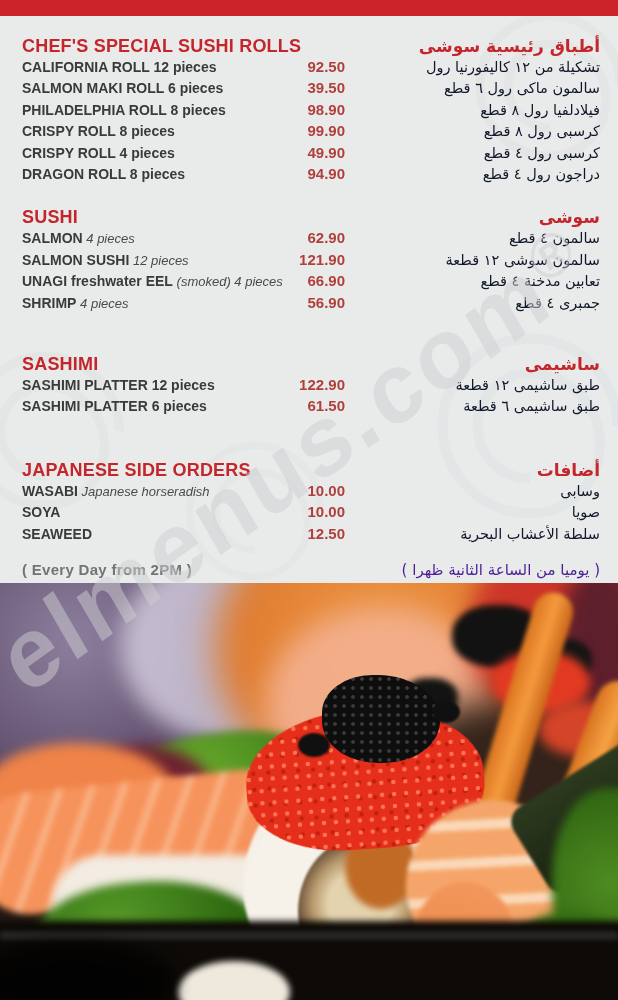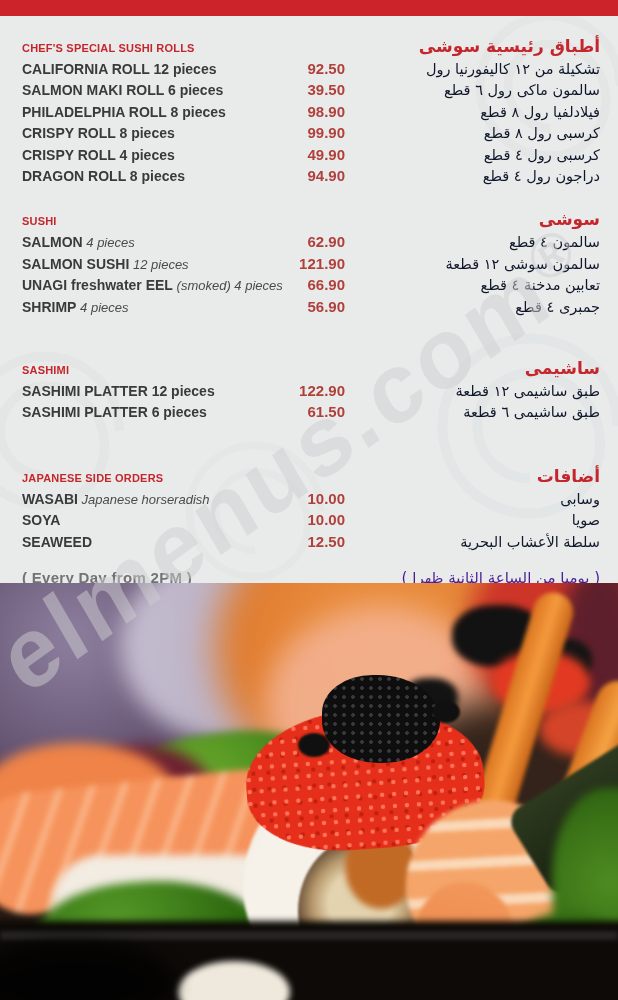--- a/index.html
+++ b/index.html
@@ -20,21 +20,21 @@
   .swirl{position:absolute;opacity:.55;pointer-events:none;}
   .menu-content{position:relative;padding:20px 18px 0 22px;z-index:3;}
 
   .menu-section{margin:0;}
   #menu-sections > .menu-section:nth-child(2){margin-top:22px;}
   #menu-sections > .menu-section:nth-child(3){margin-top:40px;}
   #menu-sections > .menu-section:nth-child(4){margin-top:42px;}
 
   .sec-head{display:flex;justify-content:space-between;align-items:baseline;line-height:20px;}
   .sec-title{
-    margin:0;font-size:11px;font-weight:bold;color:#c5262c;letter-spacing:.2px;
+    margin:0;font-size:18px;font-weight:bold;color:#c5262c;letter-spacing:.2px;
   }
   .sec-title-ar{
     margin:0;font-size:17px;font-weight:bold;color:#c5262c;
     font-family:"DejaVu Sans", sans-serif;direction:rtl;
   }
   .rows{margin-top:1px;}
   .menu-row{
     display:grid;grid-template-columns:minmax(0,1fr) 88px 255px;
     align-items:baseline;line-height:20.4px;
   }

